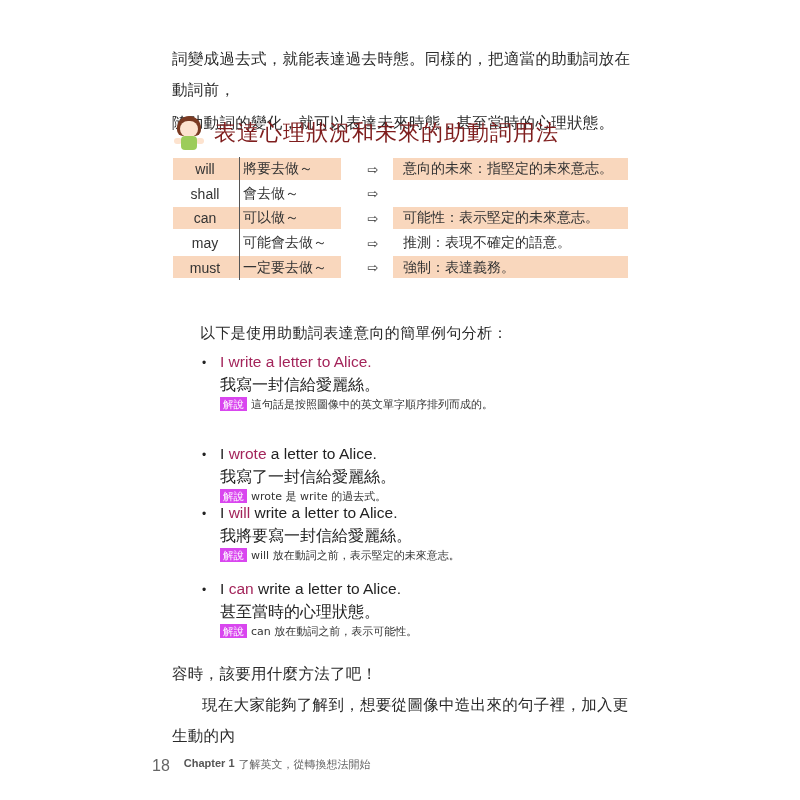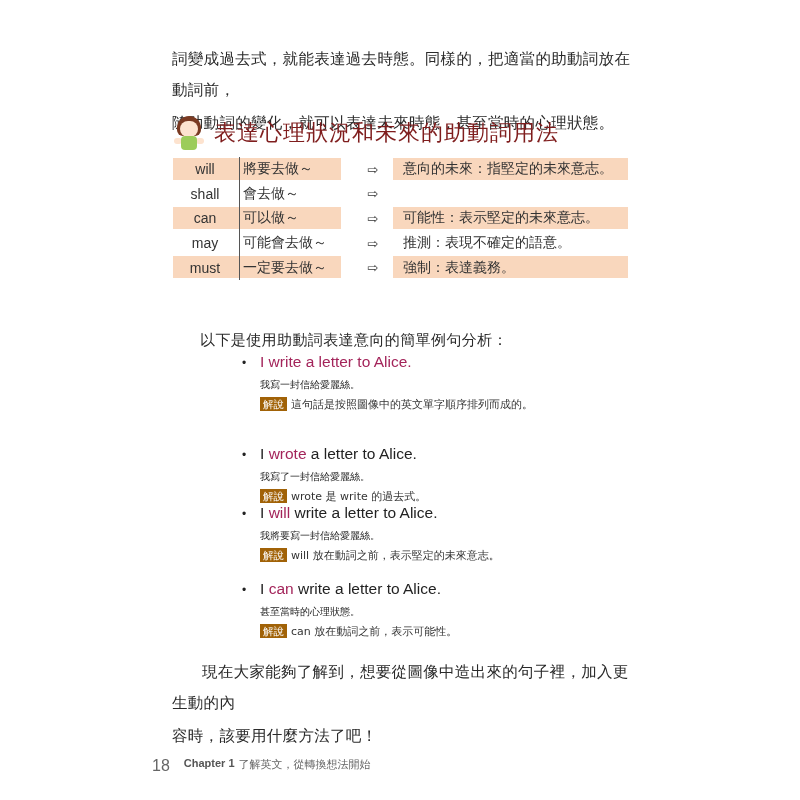--- a/index.html
+++ b/index.html
@@ -17,28 +17,28 @@
   .table { position:absolute; left:173px; top:157px; width:455px; }
   .trow { position:relative; height:24.6px; display:flex; align-items:center; font-family:"Liberation Sans","DejaVu Sans",sans-serif; font-size:14px; color:#333; }
   .trow .left-bg { position:absolute; left:0; top:1px; width:168px; height:22px; }
   .trow .right-bg { position:absolute; left:220px; top:1px; width:235px; height:22px; }
   .trow.hl .left-bg, .trow.hl .right-bg { background:#f9d7bd; }
   .trow .verb { position:relative; width:64px; text-align:center; }
   .trow .sep { position:absolute; left:66px; top:0; width:1px; height:100%; background:#555; }
   .trow .meaning { position:relative; width:104px; padding-left:6px; }
   .trow .arrow { position:relative; width:52px; text-align:center; font-size:13px; }
   .trow .desc { position:relative; padding-left:4px; }
-  .intro { position:absolute; left:200px; top:331px; font-size:15px; color:#2a2a2a; font-family:"DejaVu Sans","Liberation Sans",sans-serif; letter-spacing:0.4px;}
-  .example { position:absolute; left:202px; font-family:"Liberation Sans","DejaVu Sans",sans-serif;margin-left:40px; }
+  .intro { position:absolute; left:200px; top:324px; font-size:15px; color:#2a2a2a; font-family:"DejaVu Sans","Liberation Sans",sans-serif; letter-spacing:0.4px;}
+  .example { position:absolute; left:202px; font-family:"Liberation Sans","DejaVu Sans",sans-serif; }
   .ex-en { font-size:15.5px; color:#222; height:24px; line-height:24px; }
   .ex-en .bullet { display:inline-block; width:18px; font-size:12px; }
   .ex-en .kw { color:#a3245a; }
-  .ex-zh { font-size:10px; color:#222; margin-left:18px; height:22px; line-height:22px; font-family:"DejaVu Sans","Liberation Sans",sans-serif; }
+  .ex-zh { font-size:16px; color:#222; margin-left:18px; height:22px; line-height:22px; font-family:"DejaVu Sans","Liberation Sans",sans-serif; }
   .ex-note { font-size:11px; color:#333; margin-left:18px; height:18px; line-height:18px; font-family:"DejaVu Sans","Liberation Sans",sans-serif; }
-  .badge { display:inline-block; background:#a16207; color:#fff; font-size:10.5px; padding:0 3px; line-height:14px; margin-right:4px; }
+  .badge { display:inline-block; background:#d946ef; color:#fff; font-size:10.5px; padding:0 3px; line-height:14px; margin-right:4px; }
   .footer { position:absolute; left:152px; top:757px; font-family:"Liberation Sans","DejaVu Sans",sans-serif; color:#555; display:flex; align-items:flex-start; }
   .footer .pnum { font-size:16px; margin-right:14px; color:#666; }
   .footer .chap { font-size:11px; font-weight:bold; margin-right:4px; color:#555; }
   .footer .ctitle { font-size:11px; color:#666; }
 </style>
 </head>
 <body>
 
 <div class="para" style="top:44px;">
   <div>詞變成過去式，就能表達過去時態。同樣的，把適當的助動詞放在動詞前，</div>
@@ -123,21 +123,21 @@
   <div class="ex-note"><span class="badge">解說</span><span>will 放在動詞之前，表示堅定的未來意志。</span></div>
 </div>
 
 <div class="example" style="top:577px;">
   <div class="ex-en"><span class="bullet">•</span><span>I </span><span class="kw">can</span><span> write a letter to Alice.</span></div>
   <div class="ex-zh">甚至當時的心理狀態。</div>
   <div class="ex-note"><span class="badge">解說</span><span>can 放在動詞之前，表示可能性。</span></div>
 </div>
 
 <div class="para" style="top:657px;">
+  <div style="margin-top:2px;">容時，該要用什麼方法了吧！</div>
   <div style="text-indent:30px;">現在大家能夠了解到，想要從圖像中造出來的句子裡，加入更生動的內</div>
-  <div style="margin-top:2px;">容時，該要用什麼方法了吧！</div>
 </div>
 
 <div class="footer">
   <span class="pnum">18</span>
   <span class="chap">Chapter 1</span>
   <span class="ctitle">了解英文，從轉換想法開始</span>
 </div>
 
 </body></html>

